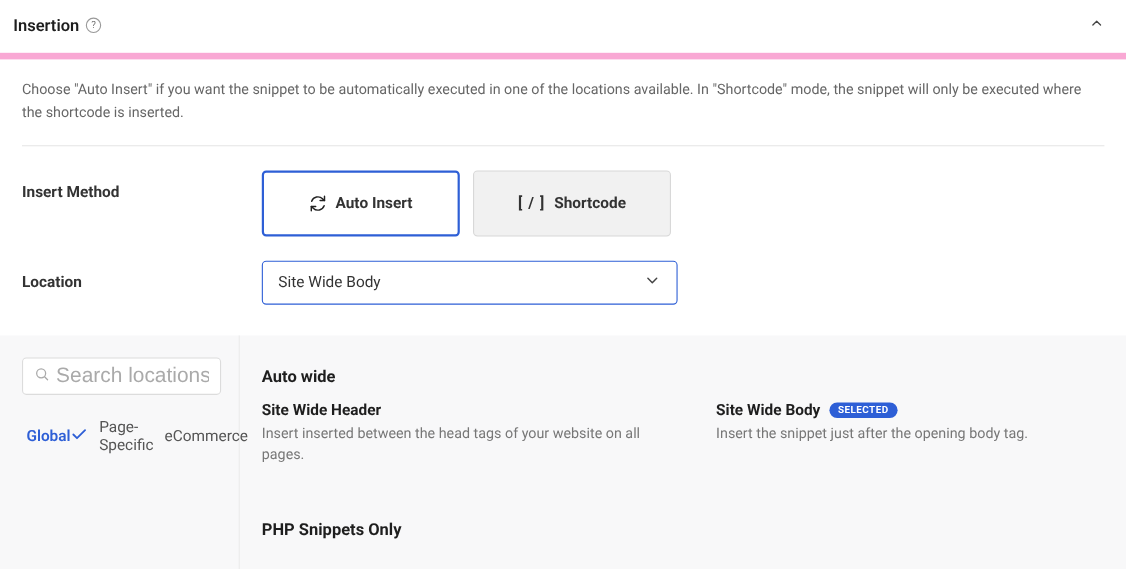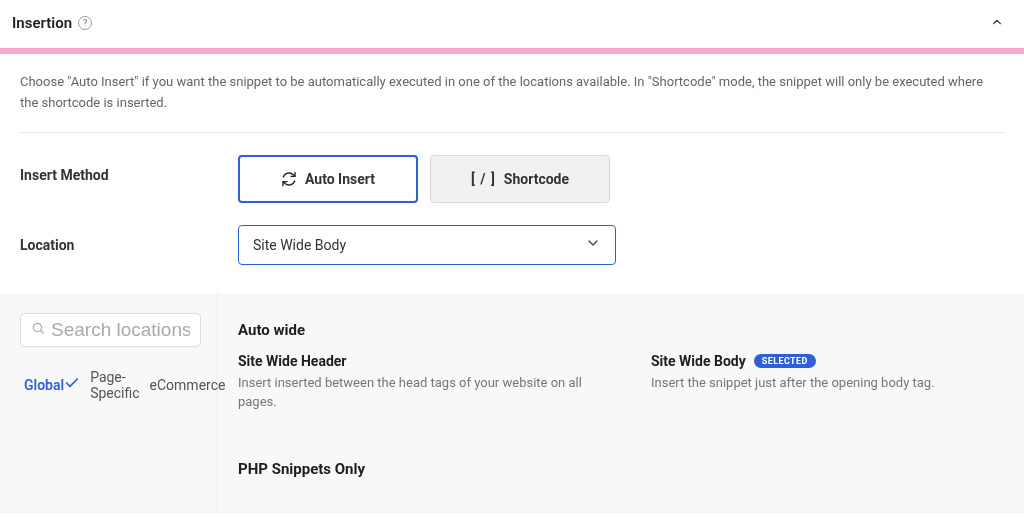--- a/index.html
+++ b/index.html
@@ -29,21 +29,21 @@
   .panel-body { padding: 18px 20px 0 20px; }
   .desc { color: #666; font-size: 13px; line-height: 1.6; padding: 0 0 18px 0; border-bottom: 1px solid #e6e6e6; }
 
   .form-row { display: flex; align-items: flex-start; margin-top: 22px; }
   .form-label { width: 218px; font-weight: 700; color: #333; font-size: 14px; padding-top: 12px; }
   .form-control { flex: 1; }
 
   .method-group { display: flex; gap: 12px; }
   .method-btn {
     display: flex; align-items: center; justify-content: center; gap: 8px;
-    height: 48px; width: 180px; border-radius: 4px;
+    height: 60px; width: 180px; border-radius: 4px;
     font-weight: 700; font-size: 14px; cursor: pointer;
     border: 1px solid #d8d8d8; background: #f1f1f1; color: #333;
   }
   .method-btn.active { border: 2px solid #2e5fd6; background: #fff; }
   .method-btn .ic { display:inline-flex; align-items:center; }
   .method-btn .ic svg { width:16px; height:16px; }
   .shortcode-glyph { font-weight: 700; letter-spacing: 1px; }
 
   .select-box {
     width: 378px;

